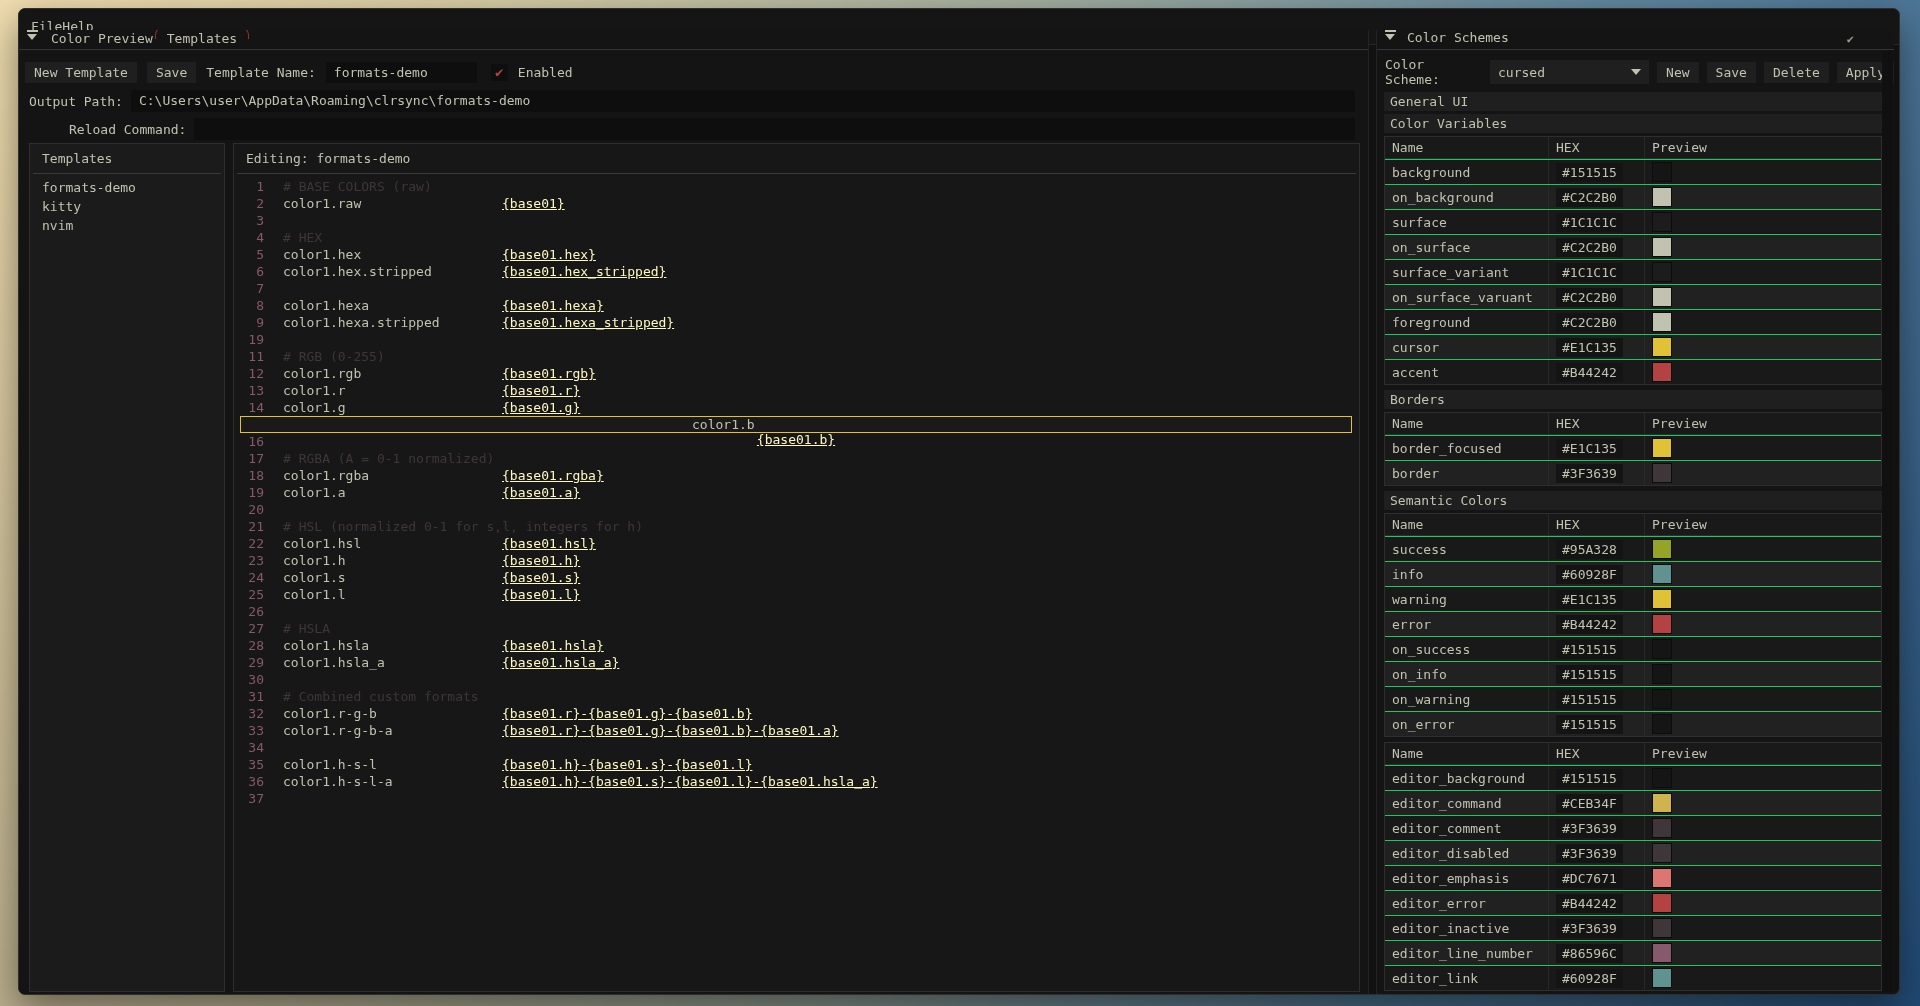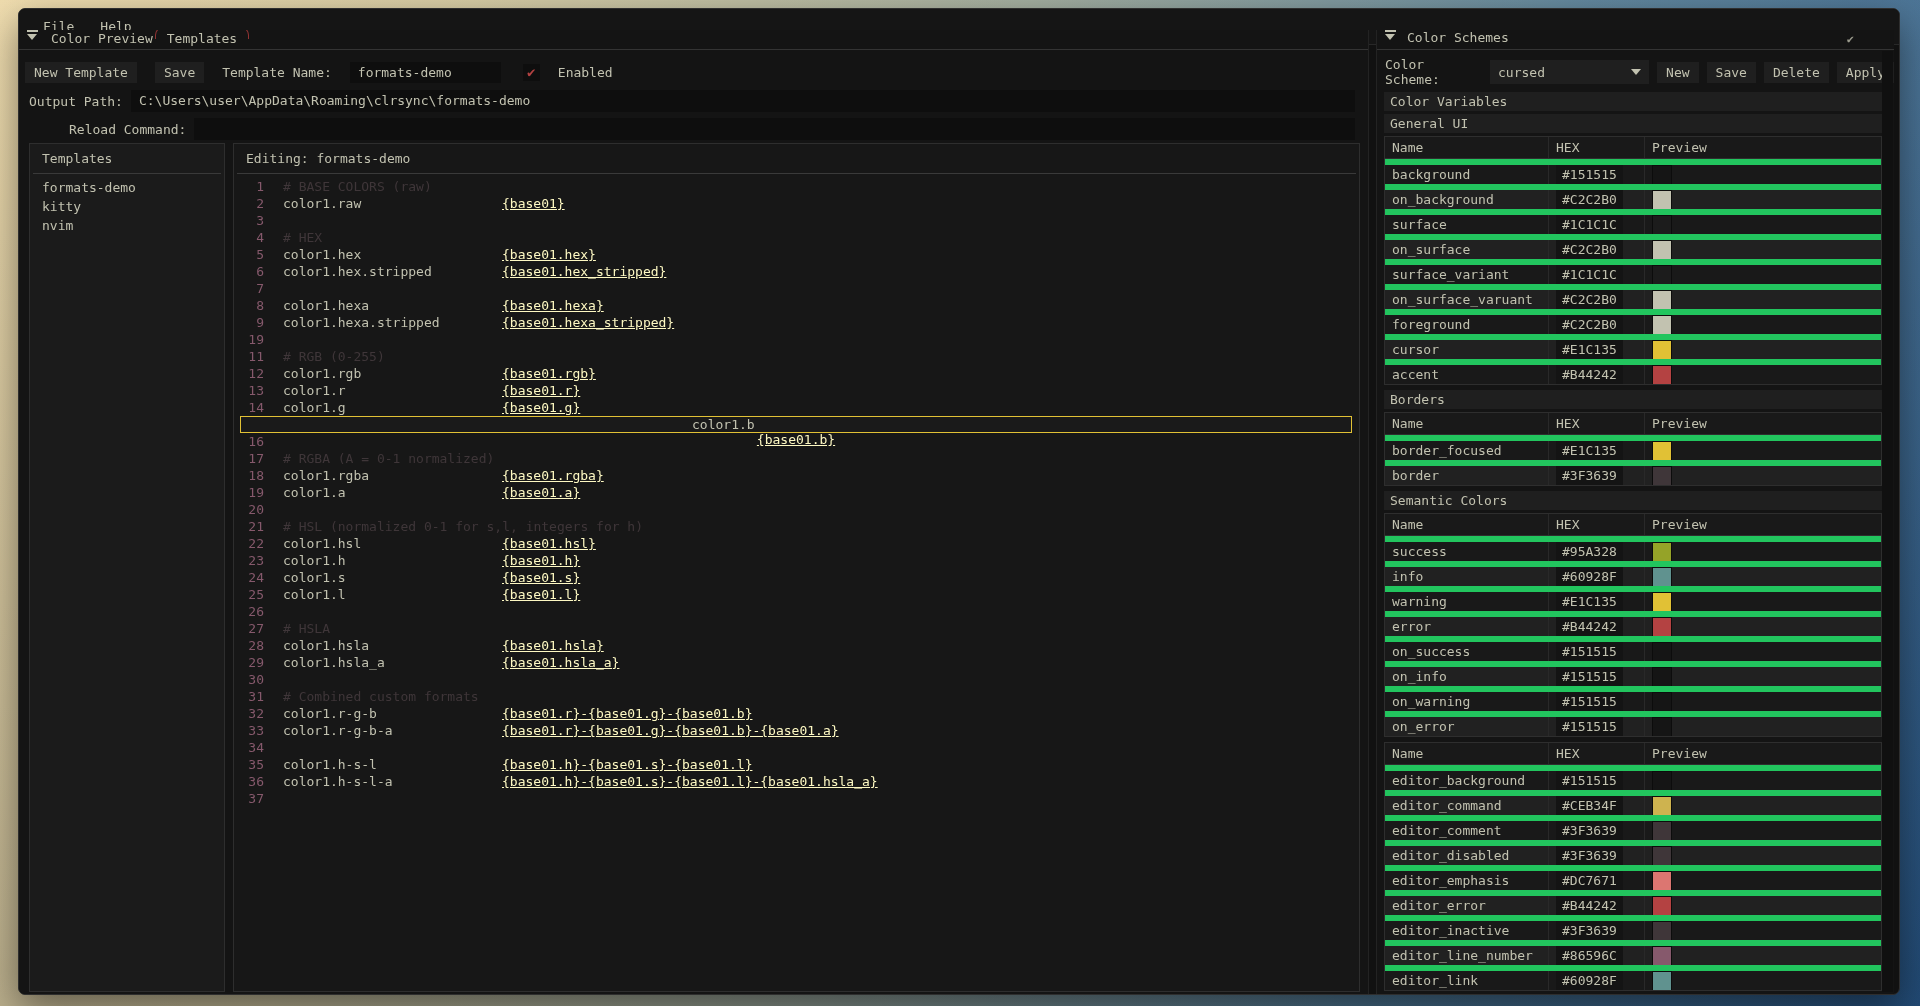--- a/index.html
+++ b/index.html
@@ -7,40 +7,40 @@
          font-family:"DejaVu Sans Mono","Liberation Mono",monospace; font-size:13px; color:#c2c2b0; }
   .desktop { position:relative; width:1920px; height:1006px;
     background:
       linear-gradient(to bottom, rgba(255,255,244,.10), rgba(8,18,40,.18)),
       linear-gradient(103deg, #eed9a7 0%, #d4c89d 22%, #9aa697 48%, #517b95 74%, #275685 100%);
   }
   .app { position:absolute; left:18px; top:8px; width:1882px; height:987px;
          background:#111111; border:1px solid #2e2e2e; border-radius:7px;
          box-shadow:0 14px 38px rgba(0,0,0,.45); overflow:hidden; }
 
-  .menubar { height:36px; display:flex; align-items:center; gap:26px; padding:0 24px;
+  .menubar { height:36px; display:flex; align-items:center; padding:0 12px;
              background:#151515; border-bottom:1px solid #282828; }
   .menubar span { cursor:default; }
 
   .win { position:absolute; top:21px; height:964px; background:#141414; overflow:hidden; }
   .win.left  { left:0; width:1350px; border-right:1px solid #232323; }
   .win.right { left:1357px; width:518px; border-left:1px solid #232323; }
 
   .tabrow { height:20px; display:flex; align-items:flex-start; gap:10px; padding:0 6px;
             border-bottom:1px solid #343434; position:relative; }
   .tlb { display:flex; flex-direction:column; align-items:center; width:14px; cursor:pointer; }
   .tlb .b { width:11px; height:2px; background:#c2c2b0; margin-bottom:2px; }
   .tlb .t { width:0; height:0; border-left:5px solid transparent; border-right:5px solid transparent;
             border-top:6px solid #c2c2b0; }
   .tab { padding:1px 2px; position:relative; cursor:pointer; white-space:nowrap; }
   .tab.active::before { content:""; position:absolute; left:-10px; right:-10px; top:-3px; height:11px;
             border:1px solid #8f3232; border-bottom:none; border-radius:8px 8px 0 0; }
   .hdr-check { position:absolute; right:40px; top:2px; color:#9a9a8c; font-size:12px; }
 
-  .toolbar { position:absolute; left:6px; top:30px; height:24px; display:flex; align-items:center; gap:18px; }
+  .toolbar { position:absolute; left:6px; top:30px; height:24px; display:flex; align-items:center; gap:10px; }
   .btn { background:#1f1f1f; padding:3px 9px; cursor:pointer; white-space:nowrap; }
   .input { background:#0e0e0e; padding:3px 8px; white-space:nowrap; overflow:hidden; }
   .tn-input { width:151px; }
   .checkbox { width:17px; height:17px; background:#0e0e0e; display:flex; align-items:center;
               justify-content:center; color:#b44242; font-size:14px; margin-left:4px; cursor:pointer; }
 
   .fieldrow { position:absolute; display:flex; align-items:center; height:22px; }
   #row-output { left:10px; top:60px; right:13px; }
   #row-reload { left:10px; top:88px; right:13px;margin-left:40px; }
   .fieldrow .lbl { margin-right:8px; white-space:nowrap; }
@@ -69,21 +69,21 @@
   .combo .arrow { position:absolute; right:8px; top:9px; width:0; height:0;
            border-left:5px solid transparent; border-right:5px solid transparent; border-top:6px solid #c2c2b0; }
 
   .vars { position:absolute; left:7px; top:62px; width:498px; }
   .bar { height:19px; line-height:19px; background:#1f1f1f; padding-left:6px; margin-bottom:3px; }
   .tbl { border:1px solid #2e2e2e; margin-bottom:5px; background:#191919; }
   .trow { display:grid; grid-template-columns:164px 96px 1fr; height:25px; }
   .trow.head { height:22px; background:#191919; border-bottom:1px solid #2e2e2e; }
   .trow.even { background:#212121; }
   .trow.odd { background:#191919; }
-  .trow + .trow:not(.head) { border-top:6px solid #22c55e; }
+  .trow + .trow:not(.head) { border-top:1px solid #22c55e; }
   .cell { padding-left:7px; display:flex; align-items:center; border-right:1px solid #292929; overflow:hidden; }
   .cell:last-child { border-right:none; }
   .hexbox { background:#141414; padding:2px 6px; cursor:text; }
   .swatch { width:20px; height:20px; border:1px solid #0c0c0c; flex:none; }
   .scrolltrack { position:absolute; top:21px; right:1px; bottom:2px; width:11px; background:#101010; }
 </style>
 </head>
 <body>
 
 <div class="desktop">
@@ -319,22 +319,22 @@
           <span>cursed</span>
           <span class="arrow"></span>
         </span>
         <span class="btn">New</span>
         <span class="btn">Save</span>
         <span class="btn">Delete</span>
         <span class="btn">Apply</span>
       </div>
 
       <div class="vars" id="vars">
-        <div class="bar">Color Variables</div>
-      <div class="bar">General UI</div>
+        <div class="bar">General UI</div>
+      <div class="bar">Color Variables</div>
           <div class="tbl">
             <div class="trow head">
               <div class="cell">Name</div>
               <div class="cell">HEX</div>
               <div class="cell">Preview</div>
             </div>
             <div class="trow odd">
               <div class="cell">background</div>
               <div class="cell">
                 <span class="hexbox">#151515</span>

